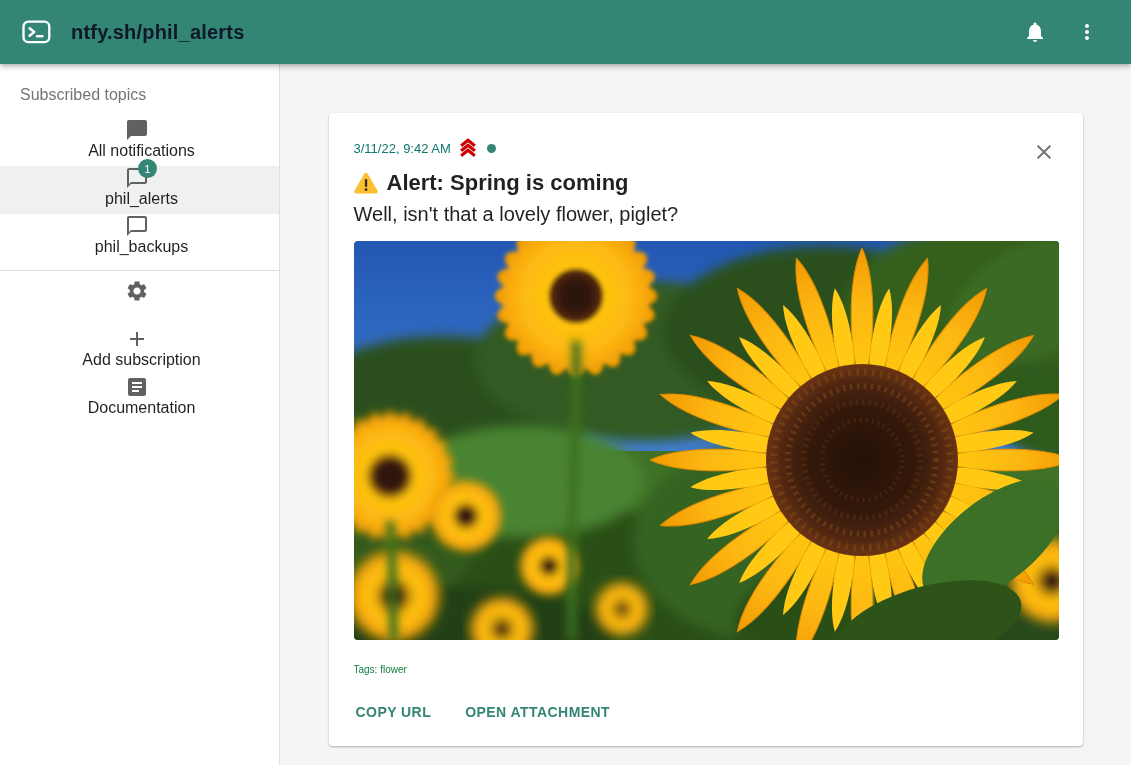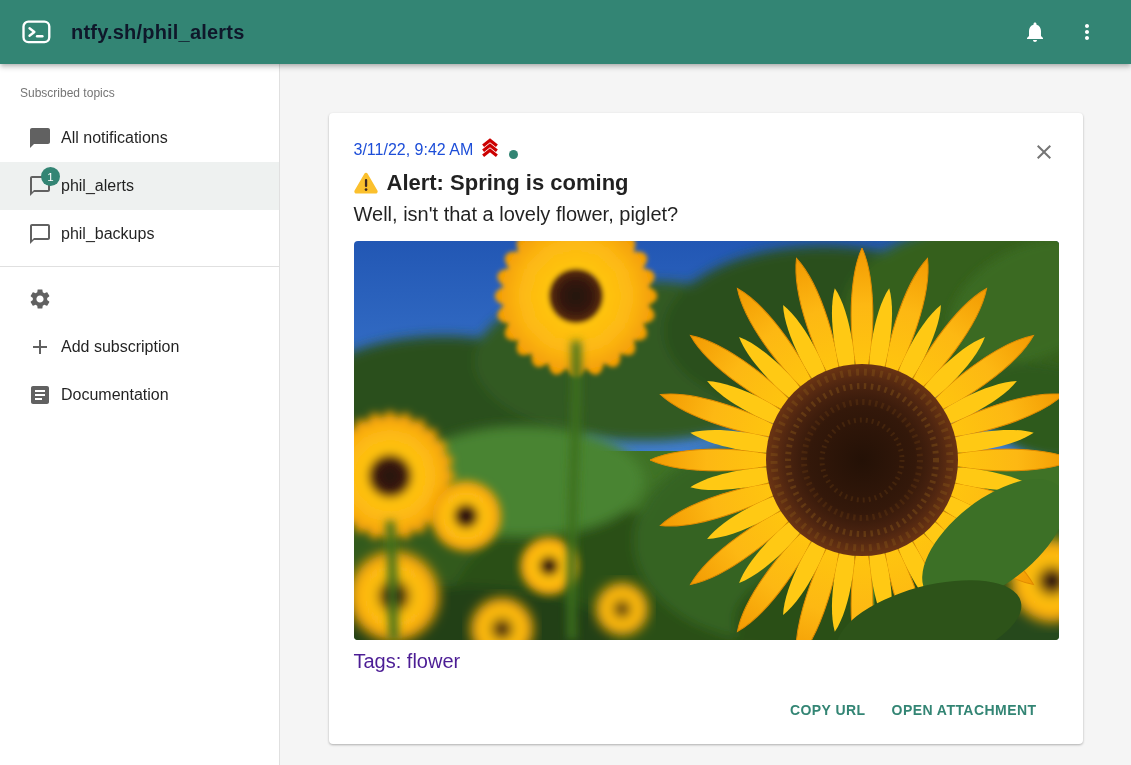--- a/index.html
+++ b/index.html
@@ -44,32 +44,33 @@
   
   .sidebar {
     width: 280px;
     background: #fff;
     border-right: 1px solid #e0e0e0;
     padding-top: 10px;
     flex-shrink: 0;
   }
   .subheader {
     padding: 12px 16px 14px 20px;
-    font-size: 12px;
+    font-size: 16px;
     color: #757575;
     font-weight: 500;
   }
   .nav-item {
     height: 48px;
     display: flex;
     align-items: center;
-    padding: 0 16px 0 28px;
+    padding: 0 16px 0 20px;
     font-size: 16px;
     color: rgba(0,0,0,.87);
     cursor: pointer;
+    flex-direction: column;
   }
   .nav-item.selected { background: #eef1f0; }
   .nav-icon {
     width: 24px; height: 24px;
     color: #616161;
     position: relative;
     margin-right: 9px;
     flex-shrink: 0;
   }
   .nav-label { flex: 1; }
@@ -99,23 +100,23 @@
   .card {
     width: 754px;
     background: #fff;
     border-radius: 4px;
     box-shadow: 0 1px 3px rgba(0,0,0,.12), 0 1px 2px rgba(0,0,0,.18);
     padding: 24px 24px 18px 25px;
     position: relative;
   }
   .meta-row {
     display: flex;
-    align-items: flex-end;
-    font-size: 16px;
-    color: #1d4ed8;
+    align-items: center;
+    font-size: 13px;
+    color: #0f766e;
   }
   .prio-icon { width: 22px; height: 22px; margin-left: 6px; }
   .new-dot {
     width: 9px; height: 9px;
     border-radius: 50%;
     background: #338574;
     margin-left: 8px;
   }
   .close-btn {
     position: absolute;
@@ -143,29 +144,28 @@
     margin-top: 15px;
     width: 705px;
     height: 399px;
     border-radius: 4px;
     overflow: hidden;
     display: block;
     cursor: pointer;
   }
   .attachment svg { display: block; }
   .tags-line {
-    margin-top: 10px;
-    font-size: 20px;
-    color: #4c1d95;
+    margin-top: 24px;
+    font-size: 10px;
+    color: #15803d;
   }
   .actions {
     margin-top: 21px;
     display: flex;
-    gap: 2px;
-    justify-content: flex-end;
+    gap: 10px;
   }
   .text-btn {
     border: none; background: transparent;
     color: #338574;
     font-family: inherit;
     font-size: 14px;
     font-weight: 700;
     letter-spacing: .45px;
     padding: 8px 10px 8px 2px;
     margin-right: 12px;

